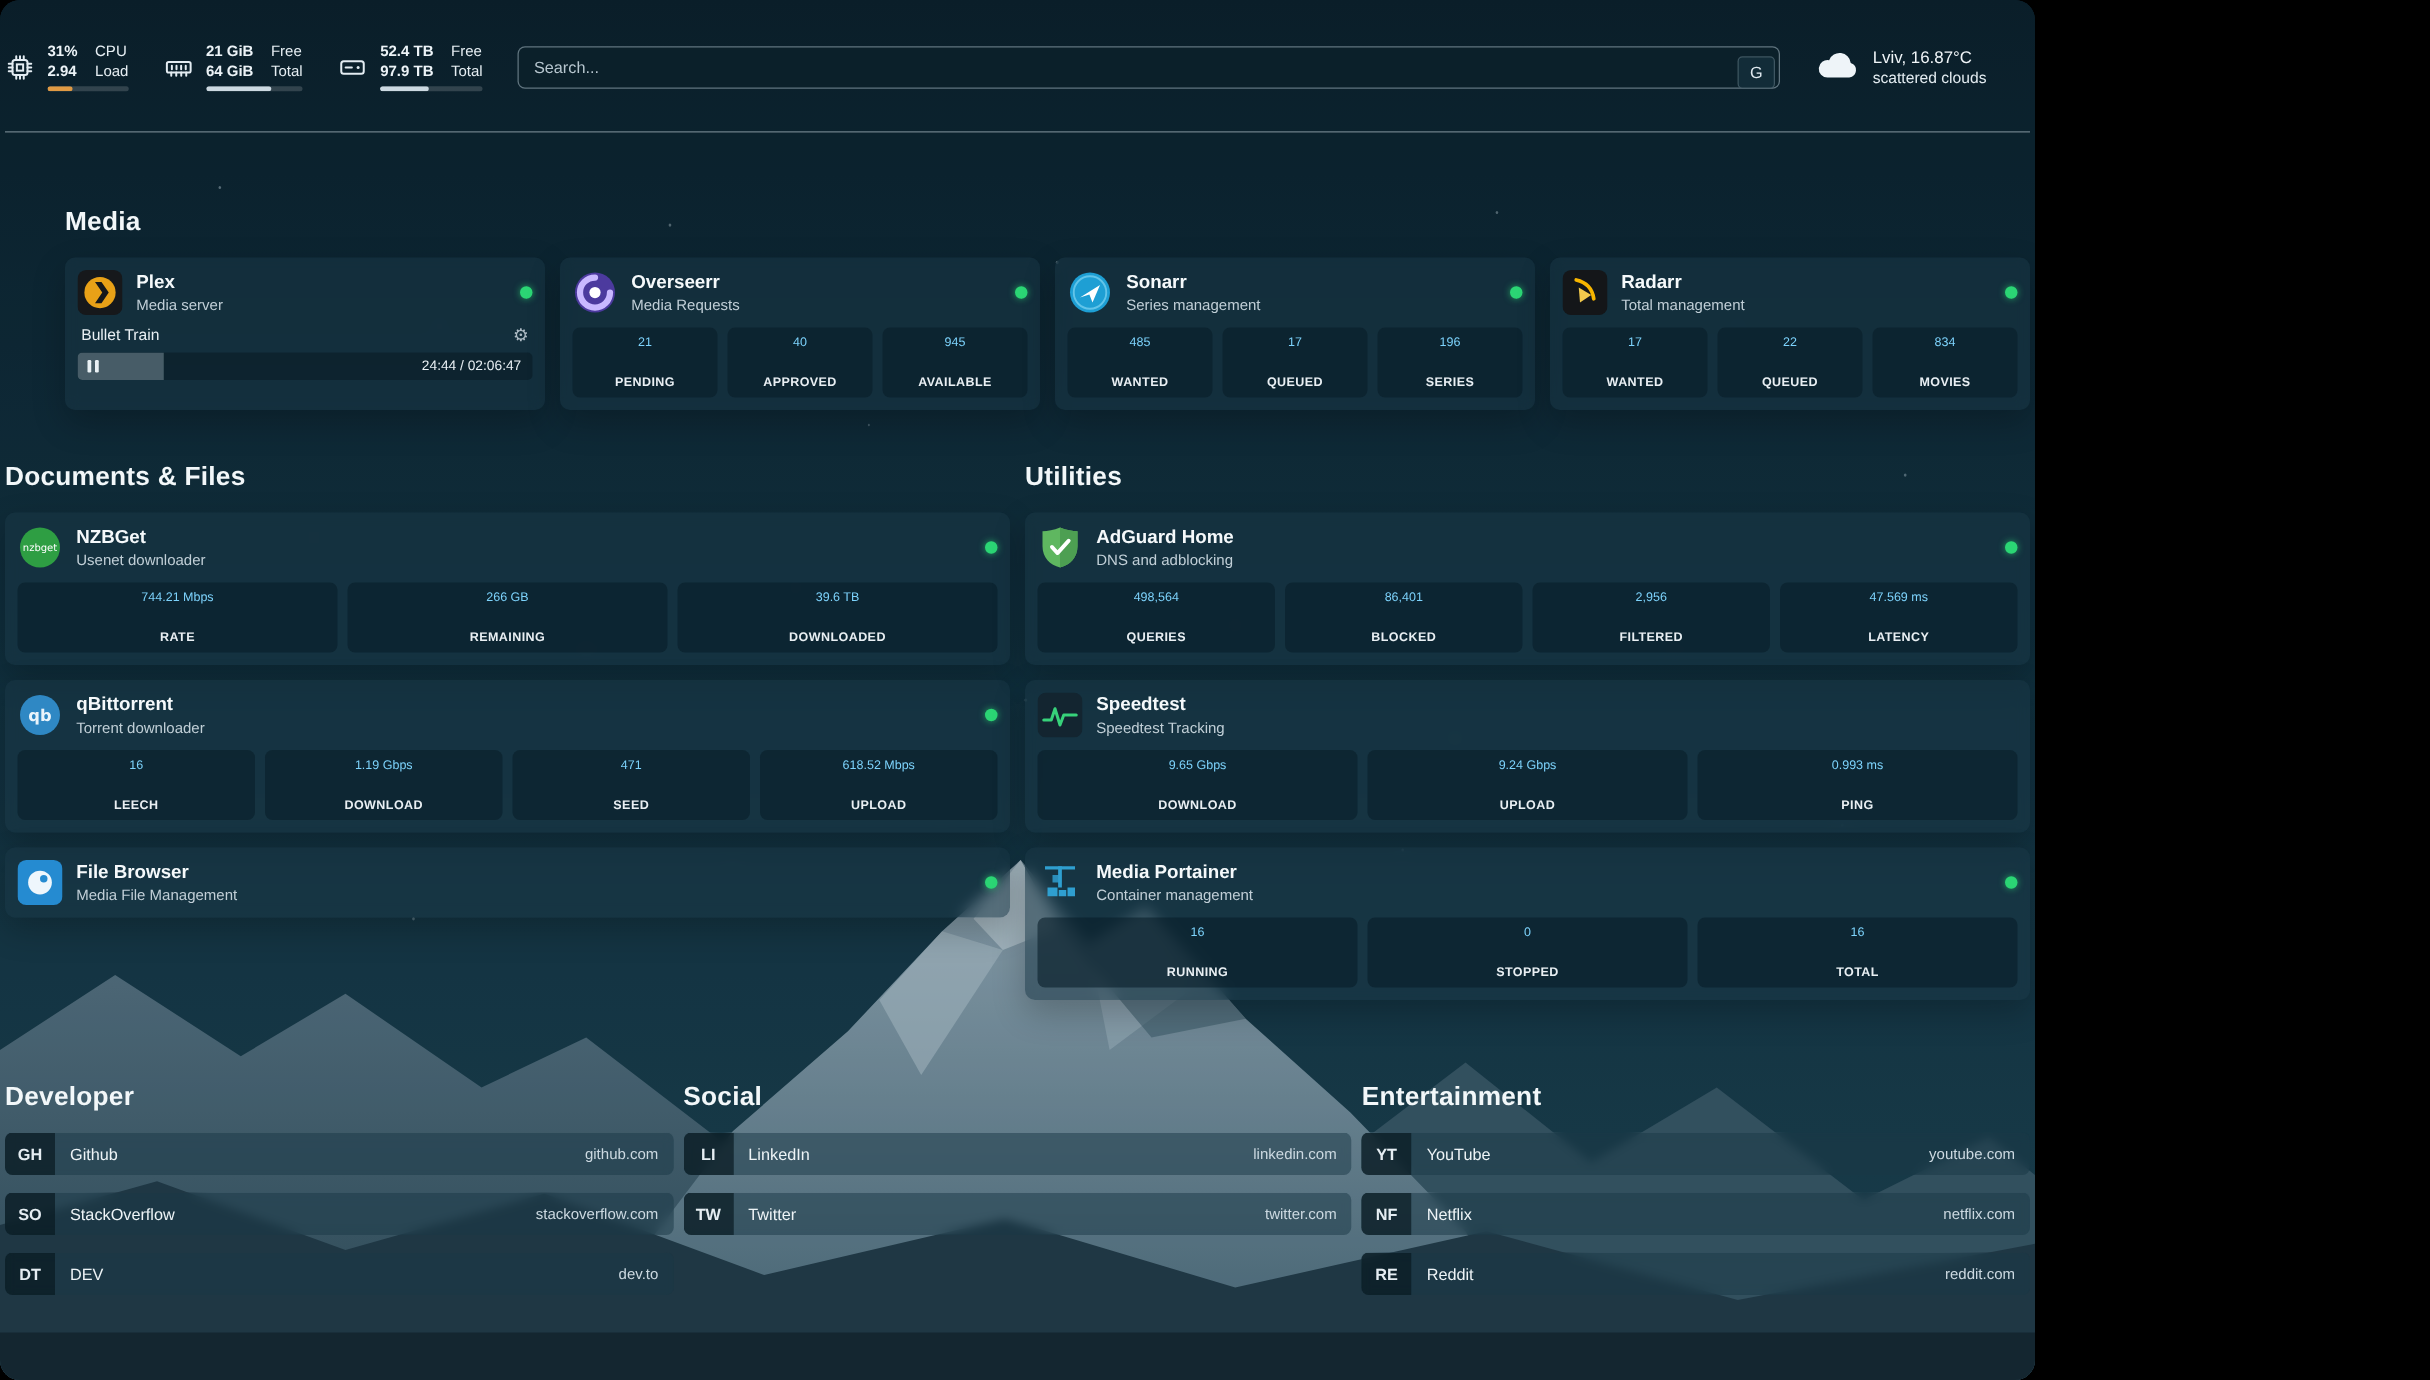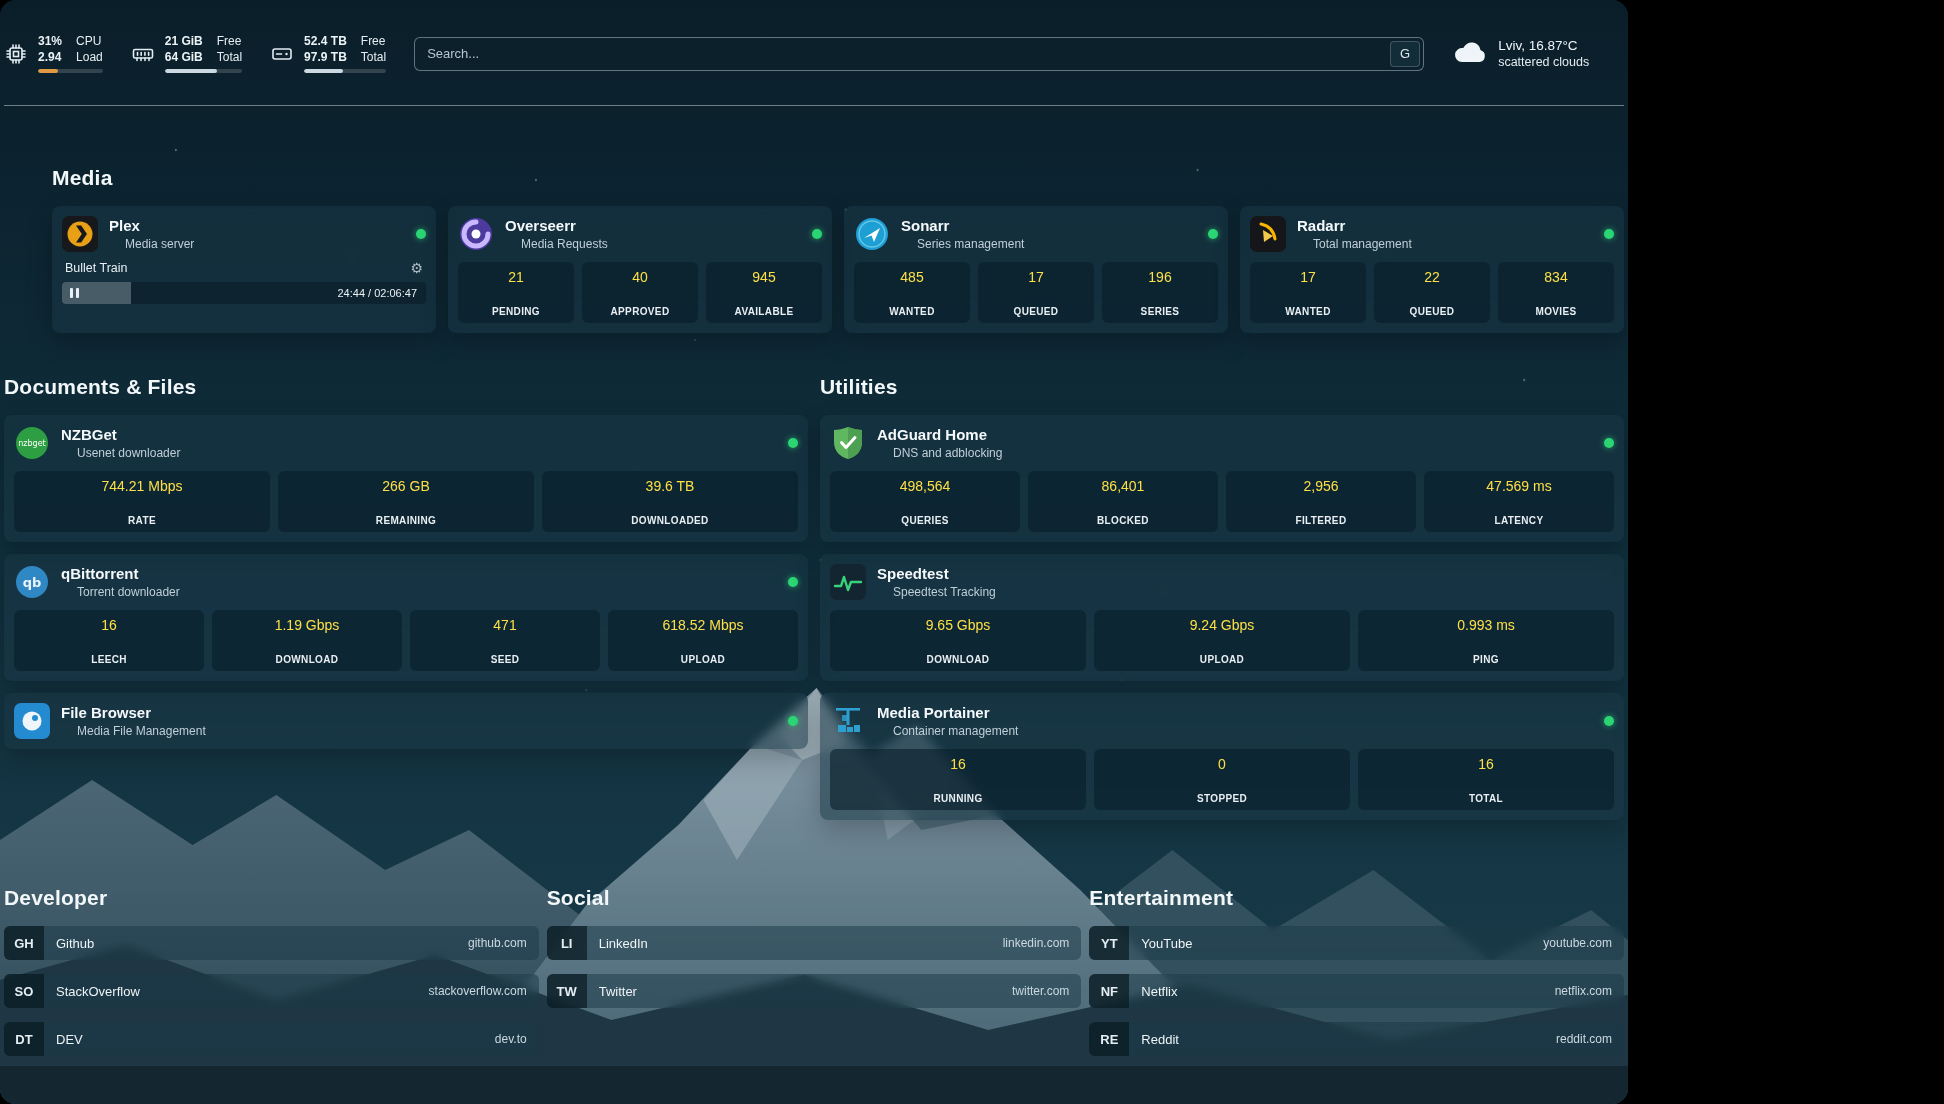--- a/index.html
+++ b/index.html
@@ -18,21 +18,21 @@
   .sys-icon svg { width:24px; height:24px; }
   .sys-body { display:flex; flex-direction:column; gap:4px; }
   .sys-rows { display:flex; gap:14px; }
   .sys-col { display:flex; flex-direction:column; gap:1px; font-size:12px; line-height:1.25; }
   .sys-col.vals { color:#ecf3f7; font-weight:600; }
   .sys-col.labs { color:#e6eef3; font-weight:400; }
   .sys-bar { height:4px; border-radius:2px; background:rgba(255,255,255,.16); overflow:hidden; }
   .sys-fill { height:100%; border-radius:2px; background:#ccd9e1; }
   .sys-fill.warm { background:#e09a44; }
 
-  .search-wrap { flex:1; max-width:1010px; position:relative; display:flex; align-items:center; }
+  .search-wrap { flex:1; max-width:1010px; position:relative; display:flex; align-items:flex-end; }
   .search-input { width:100%; height:34px; background:rgba(12,32,42,.55); border:1px solid rgba(165,185,196,.55);
     border-radius:6px; color:#e9f1f5; padding:0 46px 0 12px; font-size:13px; outline:none;
     font-family:"Liberation Sans","DejaVu Sans",sans-serif; }
   .search-input::placeholder { color:#b7c6cf; }
   .search-btn { position:absolute; right:4px; width:30px; height:26px; border-radius:4px; border:1px solid rgba(165,185,196,.3);
     background:rgba(20,46,58,.92); color:#dfe9ef; font-size:13px; display:flex; align-items:center; justify-content:center; cursor:pointer; }
 
   .weather { display:flex; align-items:center; gap:10px; }
   .weather-icon svg { width:36px; height:26px; }
   .weather-txt { display:flex; flex-direction:column; line-height:1.3; }
@@ -50,27 +50,27 @@
   .col-stack .section-title { margin-bottom:4px; }
 
   
   .card { background:rgba(25,55,69,.55); border-radius:8px; padding:10px; box-shadow:0 10px 26px rgba(0,0,0,.22);
     -webkit-backdrop-filter:blur(5px); backdrop-filter:blur(5px); cursor:pointer; }
   .card-head { display:flex; align-items:center; gap:11px; }
   .app-icon { width:36px; height:36px; flex:0 0 36px; }
   .app-icon svg { width:36px; height:36px; display:block; }
   .app-titles { display:flex; flex-direction:column; }
   .app-name { font-size:15px; font-weight:700; color:#f5f9fb; line-height:1.2; }
-  .app-sub { font-size:12px; color:#c1cfd7; margin-top:2px;margin-left:16px; }
+  .app-sub { font-size:12px; color:#c1cfd7; margin-top:2px; }
   .status-dot { margin-left:auto; width:10px; height:10px; border-radius:50%; background:#2bd574; box-shadow:0 0 6px rgba(43,213,116,.7); }
   .tiles { display:grid; gap:8px; margin-top:10px; }
   .tiles-3 { grid-template-columns:repeat(3,1fr); }
   .tiles-4 { grid-template-columns:repeat(4,1fr); }
   .tile { background:rgba(9,29,39,.58); border-radius:6px; padding:7px 6px 6px; text-align:center; }
-  .tile-value { font-size:14px; color:#fde047; }
+  .tile-value { font-size:10px; color:#7dd3fc; }
   .tile-label { font-size:10px; font-weight:700; letter-spacing:.35px; color:#e9eff3; margin-top:21px; }
 
   
   .player { margin-top:6px; }
   .player-row { display:flex; align-items:center; justify-content:space-between; padding:3px 3px 7px; }
   .player-title { font-size:12.5px; color:#e9f0f4; }
   .gear-icon { color:#aebcc5; font-size:14px; line-height:1; cursor:pointer; }
   .player-bar { position:relative; height:22px; border-radius:4px; background:rgba(9,29,39,.62); overflow:hidden; display:flex; align-items:center; cursor:pointer; }
   .player-fill { position:absolute; left:0; top:0; bottom:0; background:rgba(195,214,225,.32); }
   .pause-icon { position:relative; display:flex; gap:2.5px; margin-left:8px; cursor:pointer; }

